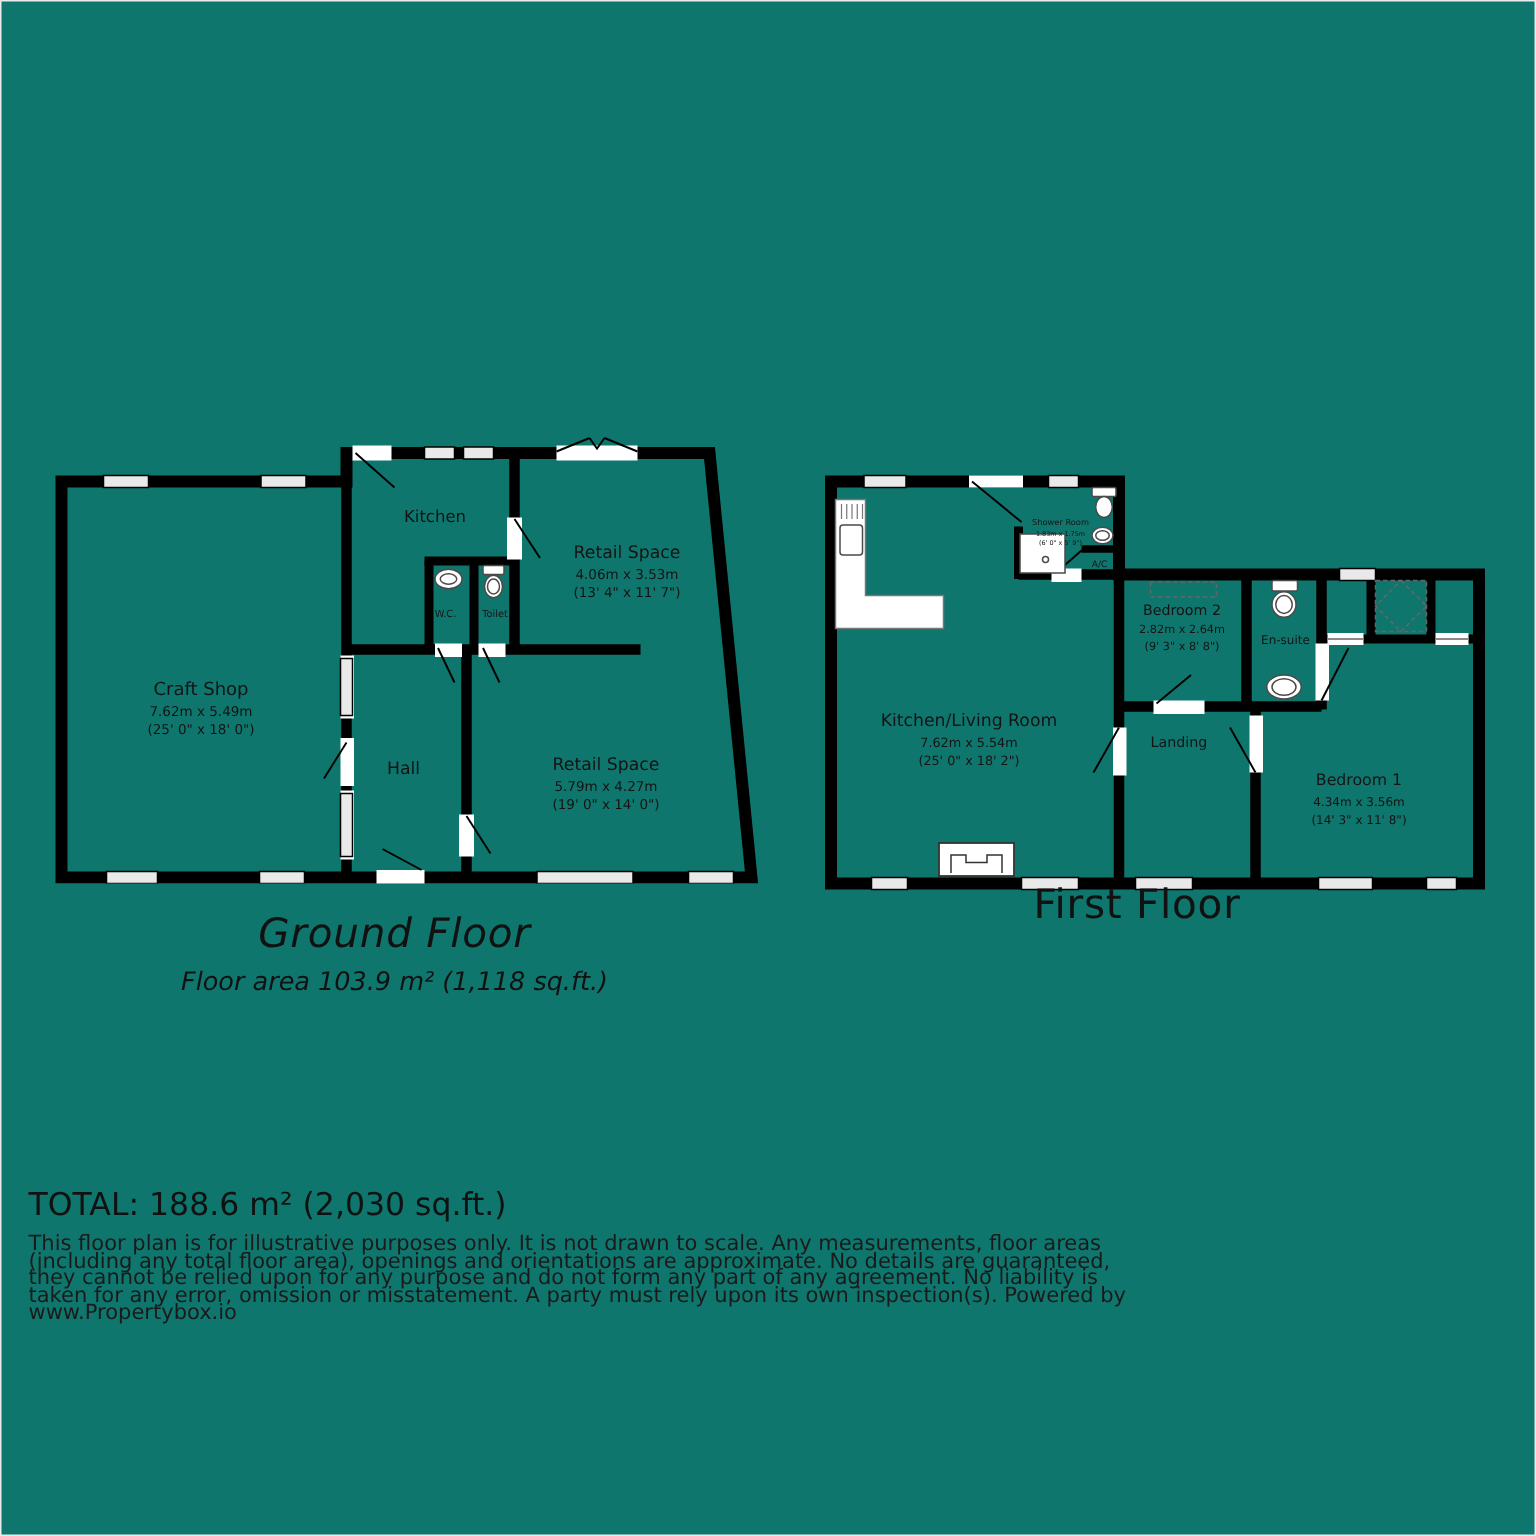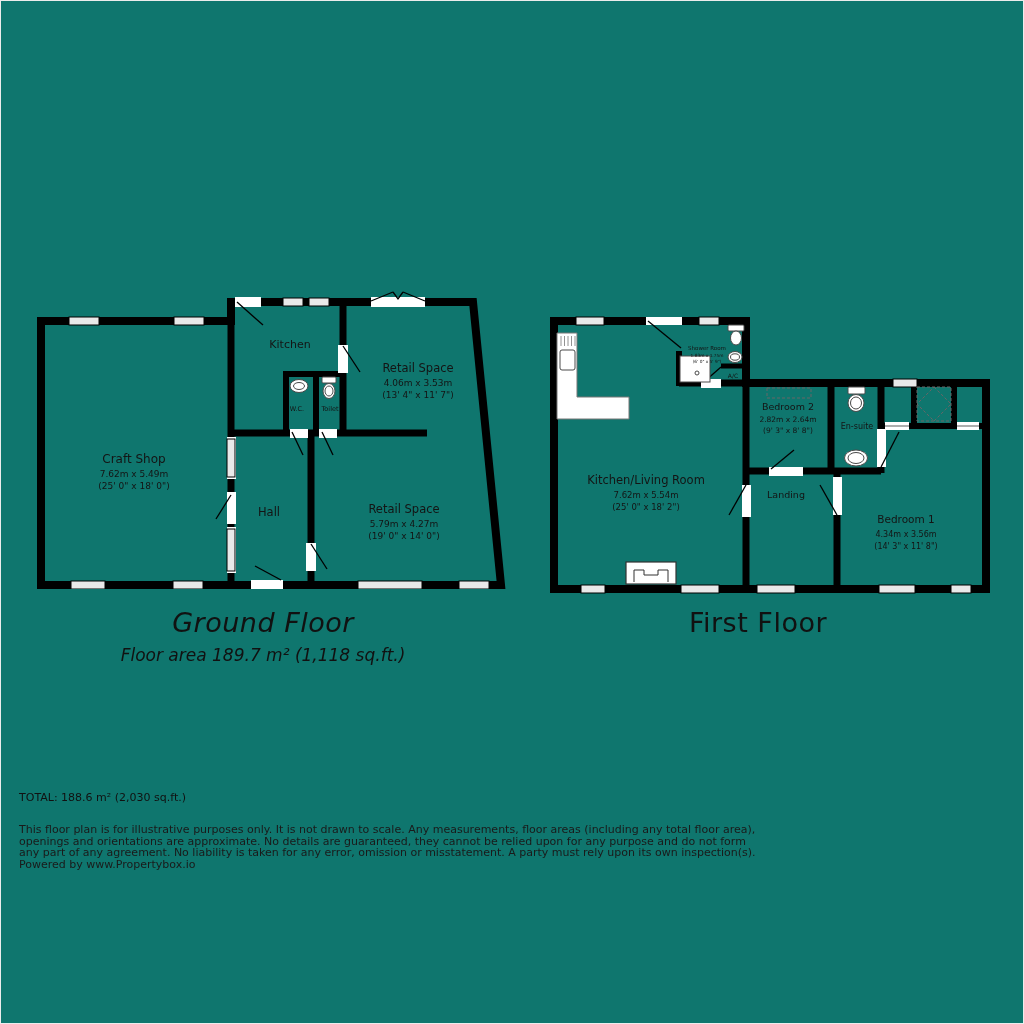--- a/index.html
+++ b/index.html
@@ -2,22 +2,22 @@
 <html><head>
 <meta charset="utf-8">
 <style>
   html,body{margin:0;padding:0;background:#fff;}
   .page{position:relative;width:1024px;height:1024px;background:#0f766e;overflow:hidden;
         font-family:"DejaVu Sans", sans-serif; box-sizing:border-box; border:1px solid #ececec;}
   .plan{position:absolute;}
   .caption{position:absolute;text-align:center;color:#111;}
   .caption .title{font-size:27px;letter-spacing:0.5px;}
   .caption .area{font-size:17px;margin-top:7px;}
-  .total{position:absolute;left:18px;top:790px;font-size:11px;color:#111;}
-  .disclaimer{position:absolute;left:18px;top:823px;width:748px;font-size:11px;
+  .total{position:absolute;left:18px;top:790px;font-size:21px;color:#111;}
+  .disclaimer{position:absolute;left:18px;top:823px;width:748px;font-size:14px;
               line-height:11.6px;color:#1a1a1a;}
   svg text{fill:#141414;}
   .wall{stroke:#000;fill:none;}
   .win{fill:#e9e9e9;stroke:#000;stroke-width:1;}
   .gap{fill:#fff;stroke:none;}
   .door{stroke:#000;stroke-width:1.3;fill:none;}
   .fx{stroke:#4a4a4a;stroke-width:1;fill:#fff;}
   .dash{stroke:#666;stroke-width:1;fill:none;stroke-dasharray:3 2;}
   .open{stroke:#8a8a8a;stroke-width:1.4;fill:none;}
 </style>
@@ -202,22 +202,22 @@
       <text x="308" y="118" font-size="8" text-anchor="middle">En-suite</text>
       <text x="237" y="187" font-size="9.5" text-anchor="middle">Landing</text>
       <text x="357" y="212" font-size="10.5" text-anchor="middle">Bedroom 1</text>
       <text x="357" y="226" font-size="8" text-anchor="middle">4.34m x 3.56m</text>
       <text x="357" y="238" font-size="8" text-anchor="middle">(14' 3" x 11' 8")</text>
     </svg>
   </div>
 
   <div class="caption" style="left:62px;top:606px;width:400px;font-style:italic;">
     <div class="title">Ground Floor</div>
-    <div class="area">Floor area 189.7 m² (1,118 sq.ft.)</div>
-  </div>
-  <div class="caption" style="left:557px;top:606px;width:400px;">
+    <div class="area">Floor area 103.9 m² (1,118 sq.ft.)</div>
+  </div>
+  <div class="caption" style="left:557px;top:587px;width:400px;">
     <div class="title">First Floor</div>
   </div>
 
   <div class="total">TOTAL: 188.6 m² (2,030 sq.ft.)</div>
   <div class="disclaimer">This floor plan is for illustrative purposes only. It is not drawn to scale. Any measurements, floor areas (including any total floor area), openings and orientations are approximate. No details are guaranteed, they cannot be relied upon for any purpose and do not form any part of any agreement. No liability is taken for any error, omission or misstatement. A party must rely upon its own inspection(s). Powered by www.Propertybox.io</div>
 
 </div>
 
 </body></html>

